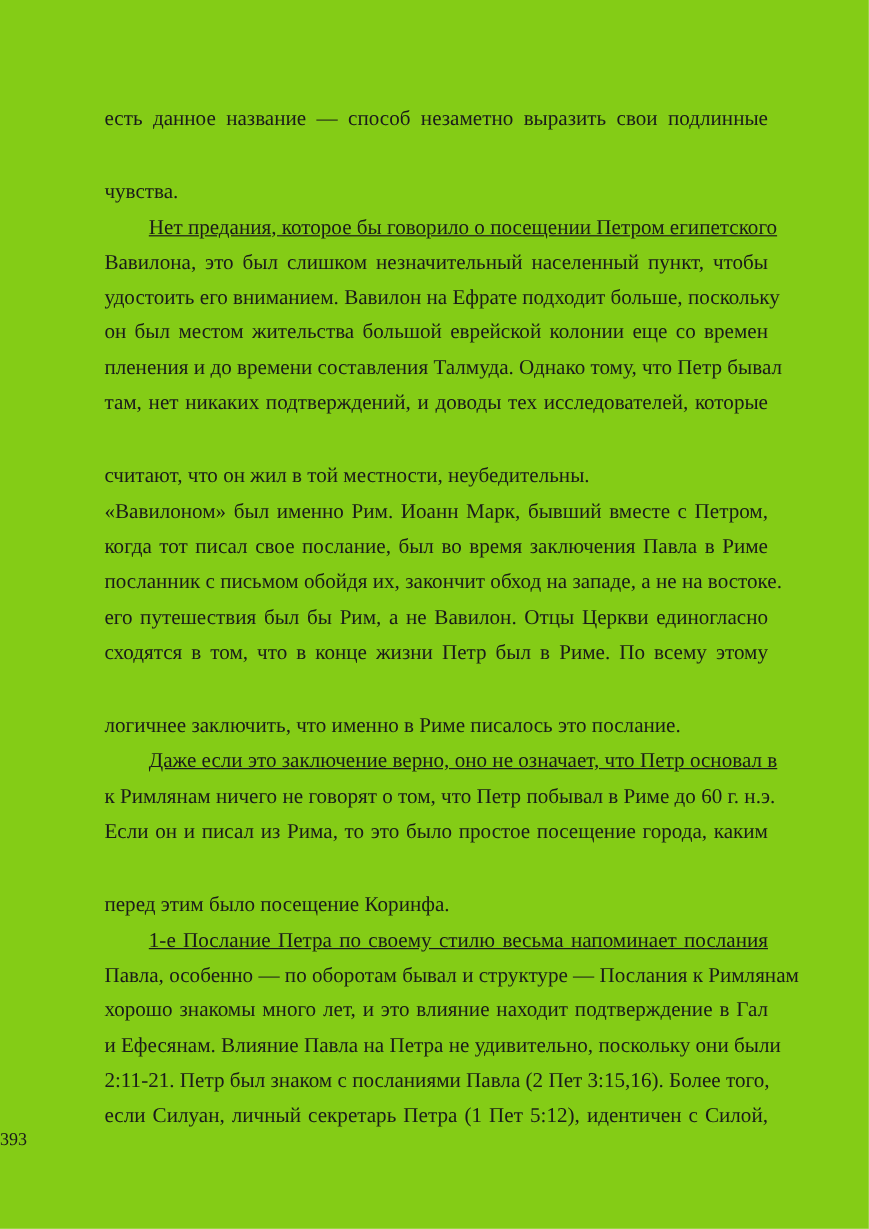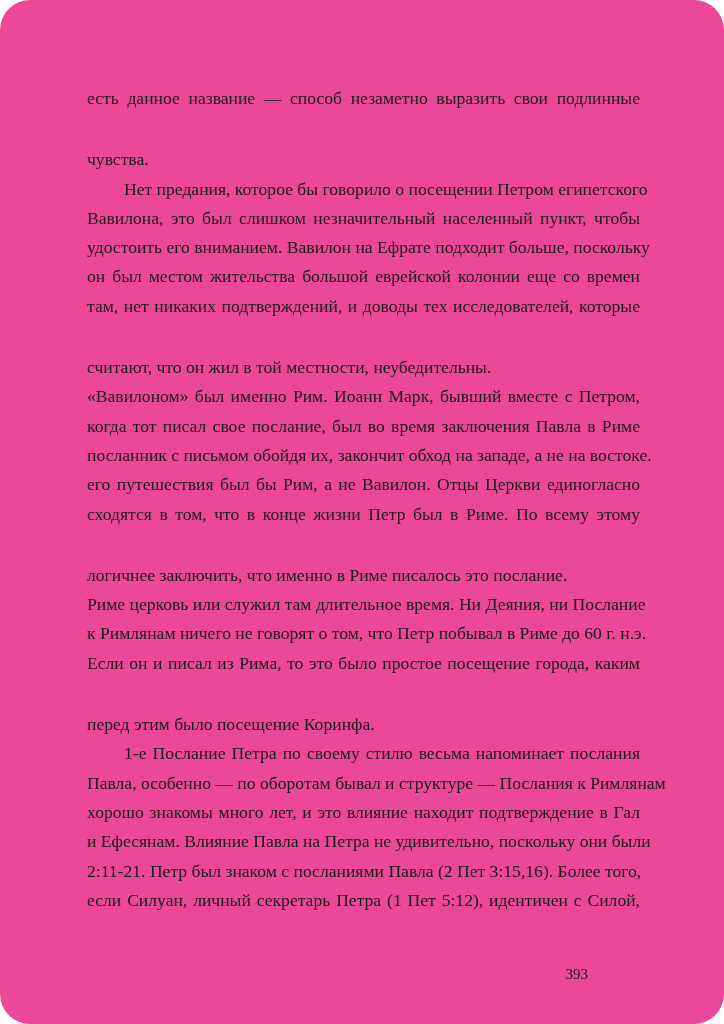--- a/index.html
+++ b/index.html
@@ -1,60 +1,61 @@
 <!DOCTYPE html>
 <html><head>
 <meta charset="utf-8">
 <style>
   html, body { margin: 0; padding: 0; background: #ffffff; }
   body { width: 724px; height: 1024px; position: relative; overflow: hidden; }
   .page {
-    position: absolute; left: 0; top: 0; width: 724px; height: 1024px; background: #ec4899; border-radius: 30px;
+    position: absolute; left: 0; top: 0; width: 724px; height: 1024px; background: #84cc16;
   }
   .text-block {
     position: absolute; left: 87px; top: 84px; width: 553px;
     font-family: "Liberation Serif", "DejaVu Serif", serif;
     font-size: 17.6px; line-height: 29.3px; color: #1a1a1a;
     text-align: justify;
   }
   .line { display: block; text-align: justify; text-align-last: justify; white-space: nowrap; }
   .line.last { text-align-last: left; margin-top: 32px; }
-  .line.indent { padding-left: 37px; }
+  .line.indent { padding-left: 37px; text-decoration: underline; }
   .page-number {
-    position: absolute; left: 0; width: 588px; top: 942px; text-align: right;
-    font-family: "Liberation Serif", "DejaVu Serif", serif; font-size: 15px; color: #1a1a1a; margin-top: 24px;
+    position: absolute; left: 0; width: 588px; top: 942px; text-align: left;
+    font-family: "Liberation Serif", "DejaVu Serif", serif; font-size: 15px; color: #1a1a1a;
   }
 </style>
 </head>
 <body>
 
 <div class="page">
   <div class="text-block" id="text-block">
       <div>
         <span class="line">есть данное название — способ незаметно выразить свои подлинные</span>
         <span class="line last">чувства.</span>
       </div>
       <div>
         <span class="line indent">Нет предания, которое бы говорило о посещении Петром египетского</span>
         <span class="line">Вавилона, это был слишком незначительный населенный пункт, чтобы</span>
         <span class="line">удостоить его вниманием. Вавилон на Ефрате подходит больше, поскольку</span>
         <span class="line">он был местом жительства большой еврейской колонии еще со времен</span>
+        <span class="line">пленения и до времени составления Талмуда. Однако тому, что Петр бывал</span>
         <span class="line">там, нет никаких подтверждений, и доводы тех исследователей, которые</span>
         <span class="line last">считают, что он жил в той местности, неубедительны.</span>
       </div>
       <div>
         <span class="line">«Вавилоном» был именно Рим. Иоанн Марк, бывший вместе с Петром,</span>
         <span class="line">когда тот писал свое послание, был во время заключения Павла в Риме</span>
         <span class="line">посланник с письмом обойдя их, закончит обход на западе, а не на востоке.</span>
         <span class="line">его путешествия был бы Рим, а не Вавилон. Отцы Церкви единогласно</span>
         <span class="line">сходятся в том, что в конце жизни Петр был в Риме. По всему этому</span>
         <span class="line last">логичнее заключить, что именно в Риме писалось это послание.</span>
       </div>
       <div>
-        <span class="line">Риме церковь или служил там длительное время. Ни Деяния, ни Послание</span>
+        <span class="line indent">Даже если это заключение верно, оно не означает, что Петр основал в</span>
         <span class="line">к Римлянам ничего не говорят о том, что Петр побывал в Риме до 60 г. н.э.</span>
         <span class="line">Если он и писал из Рима, то это было простое посещение города, каким</span>
         <span class="line last">перед этим было посещение Коринфа.</span>
       </div>
       <div>
         <span class="line indent">1-е Послание Петра по своему стилю весьма напоминает послания</span>
         <span class="line">Павла, особенно — по оборотам бывал и структуре — Послания к Римлянам</span>
         <span class="line">хорошо знакомы много лет, и это влияние находит подтверждение в Гал</span>
         <span class="line">и Ефесянам. Влияние Павла на Петра не удивительно, поскольку они были</span>
         <span class="line">2:11-21. Петр был знаком с посланиями Павла (2 Пет 3:15,16). Более того,</span>

